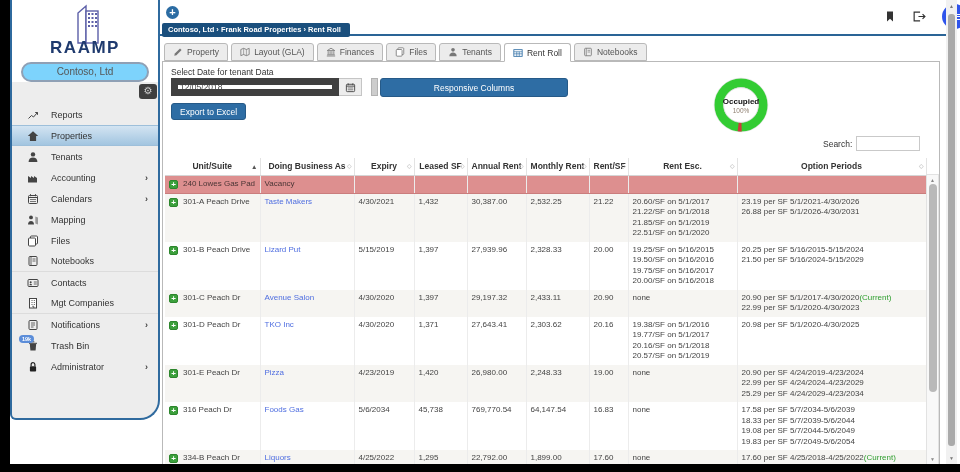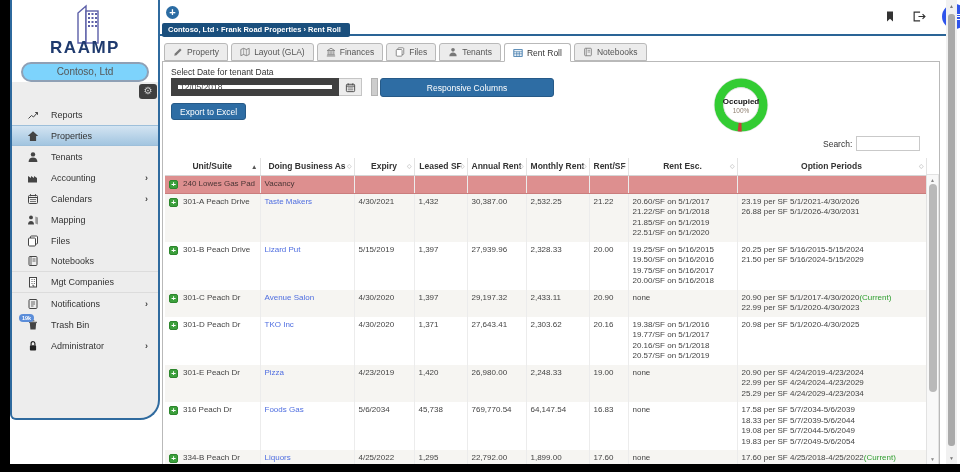--- a/index.html
+++ b/index.html
@@ -56,21 +56,21 @@
   .date-label { position:absolute; left:8px; top:5px; font-size:8.5px; color:#333; }
   .date-group { position:absolute; left:8px; top:16px; display:flex; }
   .date-input { width:168px; height:18px; border:7px solid #404040; font-size:8.5px;
     padding:0 2px; color:#444; font-family:Liberation Sans, sans-serif; }
   .date-addon { width:23px; height:18px; background:#ededed; border:1px solid #c5c5c5;
     border-left:none; display:flex; align-items:center; justify-content:center; cursor:pointer; }
   .col-handle { position:absolute; left:208px; top:16px; width:7px; height:18px;
     background:#cdcdcd; border:1px solid #b2b2b2; cursor:grab; }
   .btn { background:#2e6da4; color:#fff; font-size:8.5px; border:1px solid #265a88;
     border-radius:3px; display:flex; align-items:center; justify-content:center; cursor:pointer; }
-  .btn-responsive { position:absolute; left:217px; top:16px; width:174px; height:19px; }
+  .btn-responsive { position:absolute; left:217px; top:16px; width:188px; height:19px; }
   .btn-export { position:absolute; left:8px; top:41px; height:17px; padding:0 8px; }
   .donut-wrap { position:absolute; left:547px; top:12px; width:62px; height:62px; }
   .search-box { position:absolute; left:660px; top:74px; display:flex; align-items:center;
     gap:4px; font-size:8.5px; color:#333; }
   .search-input { width:64px; height:15px; border:1px solid #c9c9c9; font-size:8px; padding:0 3px; }
 
   
   .table-wrap { position:absolute; left:2px; top:96px; width:762px; height:306px; overflow:hidden; }
   table { width:761px; border-collapse:collapse; table-layout:fixed; }
   th { font-size:8.5px; font-weight:bold; text-align:center; padding:3px 4px 4px 4px;
@@ -197,20 +197,31 @@
       </div>
       <div class="m-item divider">
         <span class="icon-box">
           <svg width="12" height="12" viewBox="0 0 12 12" fill="none" stroke="#444" stroke-width="1">
             <rect x="2" y="1.5" width="8" height="9" rx="1"></rect>
             <path d="M4 1.5v9" stroke-width="0.8"></path>
             <path d="M5.5 4h3M5.5 6h3" stroke-width="0.8"></path>
           </svg>
         </span>
         <span>Notebooks</span>
+      </div>
+      <div class="m-item">
+        <span class="icon-box">
+          <svg width="12" height="12" viewBox="0 0 12 12" fill="none" stroke="#444" stroke-width="1">
+            <rect x="1" y="2.5" width="10" height="7" rx="1"></rect>
+            <circle cx="3.7" cy="5.2" r="1" fill="#444" stroke="none"></circle>
+            <path d="M2.4 8.2c.2-1.1.8-1.5 1.3-1.5s1.1.4 1.3 1.5z" fill="#444" stroke="none"></path>
+            <path d="M6.8 5h3M6.8 7h3" stroke-width="0.8"></path>
+          </svg>
+        </span>
+        <span>Contacts</span>
       </div>
       <div class="m-item divider">
         <span class="icon-box">
           <svg width="12" height="12" viewBox="0 0 12 12" fill="none" stroke="#444" stroke-width="1">
             <rect x="2.5" y="1.5" width="7" height="9.5" fill="#fff"></rect>
             <path d="M4.5 3.5h1M6.8 3.5h1M4.5 5.5h1M6.8 5.5h1M4.5 7.5h1M6.8 7.5h1" stroke-width="0.9"></path>
             <path d="M5.2 9.3h1.6V11" stroke-width="0.8"></path>
           </svg>
         </span>
         <span>Mgt Companies</span>

